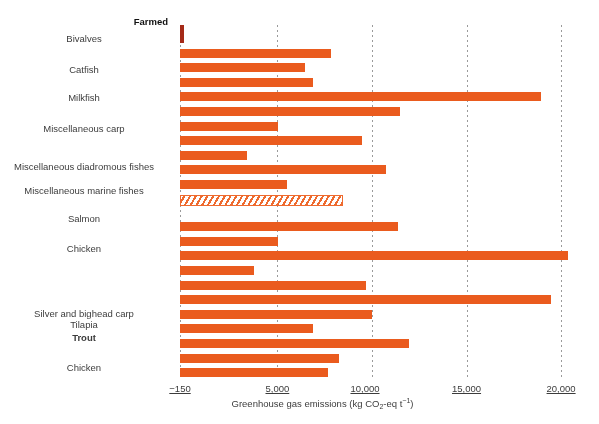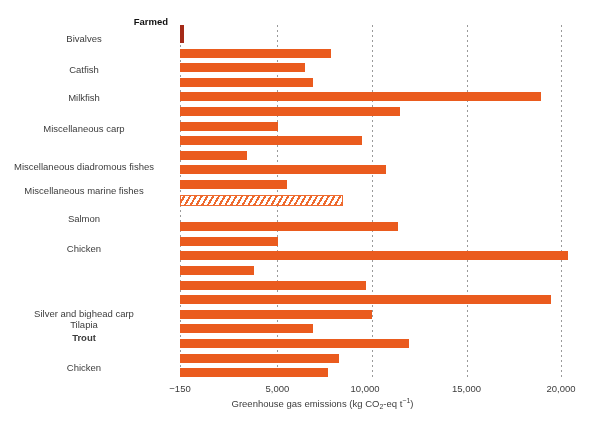--- a/index.html
+++ b/index.html
@@ -50,20 +50,21 @@
     position:absolute;right:6px;width:151px;text-align:right;
     font-size:9.5px;font-weight:bold;color:#111;line-height:10px;
   }
 
   
   .xtick{
     position:absolute;top:383px;
     font-size:9.5px;color:#3c3c3c;
     transform:translateX(-50%);
     white-space:nowrap;
+    text-decoration:underline;
   }
   .xtitle{
     position:absolute;top:398px;left:0;width:599px;
     text-align:center;font-size:9.5px;color:#3c3c3c;
   }
   .xtitle .shift{position:relative;left:23px;}
   sub{font-size:7px;vertical-align:baseline;position:relative;top:2px;}
   sup{font-size:7px;vertical-align:baseline;position:relative;top:-4px;}
 </style>
 </head>

